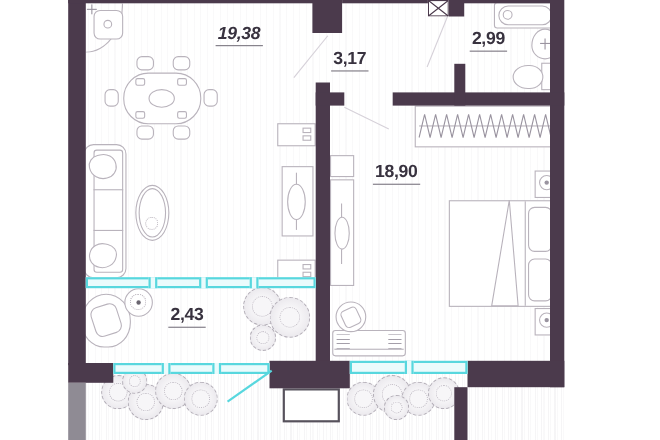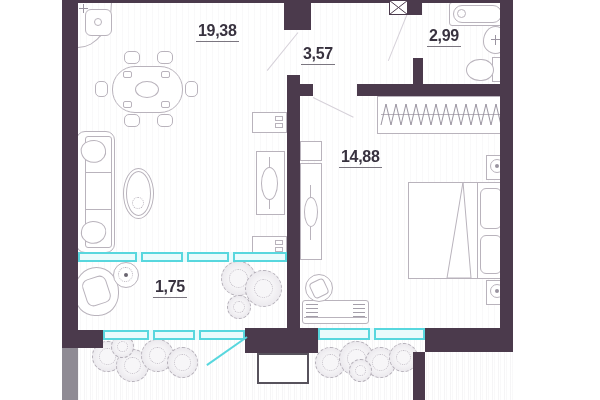--- a/index.html
+++ b/index.html
@@ -171,19 +171,19 @@
 
   <div class="swing" style="left:407px;top:14px;width:50px;transform:rotate(112deg);"></div>
   <div class="swing" style="left:298px;top:32px;width:49px;transform:rotate(129deg);"></div>
   <div class="swing" style="left:313px;top:97px;width:45px;transform:rotate(26deg);"></div>
   <div class="swing cyan" style="left:247px;top:336px;width:49px;transform:rotate(145deg);"></div>
   <svg class="icon" style="left:389px;top:0;" width="19" height="15" viewBox="0 0 19 15">
     <rect x="0.5" y="0.5" width="18" height="14" fill="#ffffff" stroke="#4b3a4c"></rect>
     <path d="M0.5 0.5 L18.5 14.5 M18.5 0.5 L0.5 14.5" stroke="#4b3a4c" stroke-width="1" fill="none"></path>
   </svg>
 
-  <div class="area-label" style="left:196px;top:22px;">19,38</div>
-  <div class="area-label" style="left:301px;top:45px;">3,57</div>
+  <div class="area-label" style="left:196px;top:22px;font-style:italic;">19,38</div>
+  <div class="area-label" style="left:301px;top:45px;">3,17</div>
   <div class="area-label" style="left:427px;top:27px;">2,99</div>
-  <div class="area-label" style="left:339px;top:148px;">14,88</div>
-  <div class="area-label" style="left:153px;top:278px;">1,75</div>
+  <div class="area-label" style="left:339px;top:148px;">18,90</div>
+  <div class="area-label" style="left:153px;top:278px;">2,43</div>
 
 </div>
 
 </body></html>

